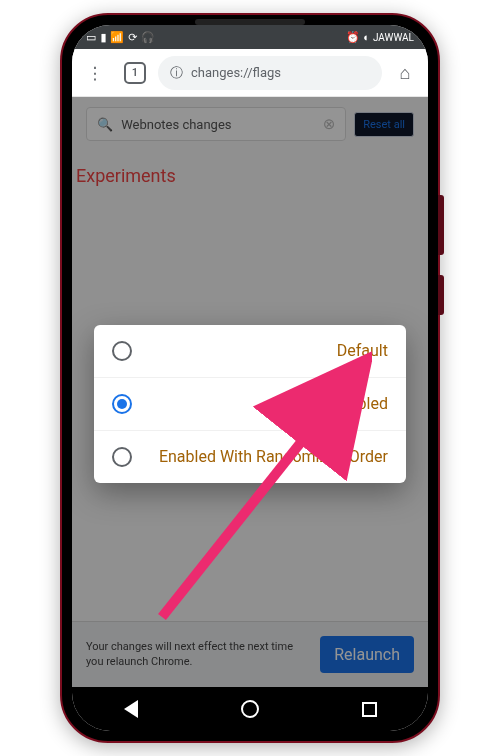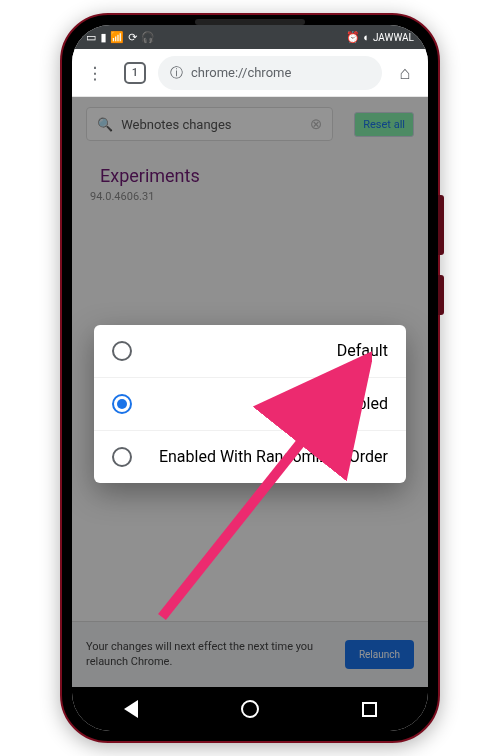--- a/index.html
+++ b/index.html
@@ -128,27 +128,26 @@
     font-size: 13px;
     gap: 8px;
   }
   .search-clear { color: #bbb; font-size: 15px; margin-left: auto;}
   .reset-link {
     font-size: 11px;
     color: #1a73e8;
     border: 1px solid #cfd6e4;
     padding: 5px 8px;
     border-radius: 3px;
-    background: #86efac;
-    margin-left: 13px;
+    background: #0f172a;
   }
   .page-title {
-    padding: 14px 28px 4px;
+    padding: 14px 4px 4px;
     font-size: 18px;
-    color: #701a75;
+    color: #ef4444;
     font-weight: 400;
   }
   .version {
     padding: 0 18px;
     font-size: 11px;
     color: #888;
   }
   .relaunch-bar {
     position: absolute;
     bottom: 0; left: 0; right: 0;
@@ -165,21 +164,21 @@
     font-size: 11px;
     color: #444;
     line-height: 1.35;
   }
   .relaunch-btn {
     background: #1a73e8;
     color: #fff;
     border: none;
     padding: 9px 14px;
     border-radius: 4px;
-    font-size: 10px;
+    font-size: 16px;
   }
   .dim-overlay {
     position: absolute;
     inset: 0;
     background: rgba(0,0,0,0.42);
     z-index: 10;
   }
   .modal {
     position: absolute;
     top: 228px;
@@ -212,21 +211,21 @@
   .radio.selected::after {
     content: '';
     width: 10px; height: 10px;
     background: #1a73e8;
     border-radius: 50%;
   }
   .option-label {
     flex: 1;
     text-align: right;
     font-size: 16px;
-    color: #000000;
+    color: #a16207;
     line-height: 1.25;
   }
   .arrow-annotation {
     position: absolute;
     z-index: 30;
     pointer-events: none;
   }
   .nav-bar {
     height: 44px;
     background: #000;
@@ -263,38 +262,37 @@
       </div>
     </div>
 
     <div class="address-bar">
       <div class="addr-btn">⋮</div>
       <div class="addr-btn">
         <div class="tabs-box">1</div>
       </div>
       <div class="url-pill">
         <span>ⓘ</span>
-        <span>chrome://chrome</span>
+        <span>changes://flags</span>
       </div>
       <div class="addr-btn">
         <span class="home-icon">⌂</span>
       </div>
     </div>
 
     <div class="content">
       <div class="search-row">
         <div class="search-box">
           <span>🔍</span>
           <span>Webnotes changes</span>
           <span class="search-clear">⊗</span>
         </div>
         <div class="reset-link">Reset all</div>
       </div>
       <div class="page-title">Experiments</div>
-      <div class="version">94.0.4606.31</div>
 
       <div class="relaunch-bar">
         <div class="relaunch-text">Your changes will next effect the next time you relaunch Chrome.</div>
         <button class="relaunch-btn">Relaunch</button>
       </div>
 
       <div class="dim-overlay"></div>
 
       <div class="modal">
         <div class="modal-option">

